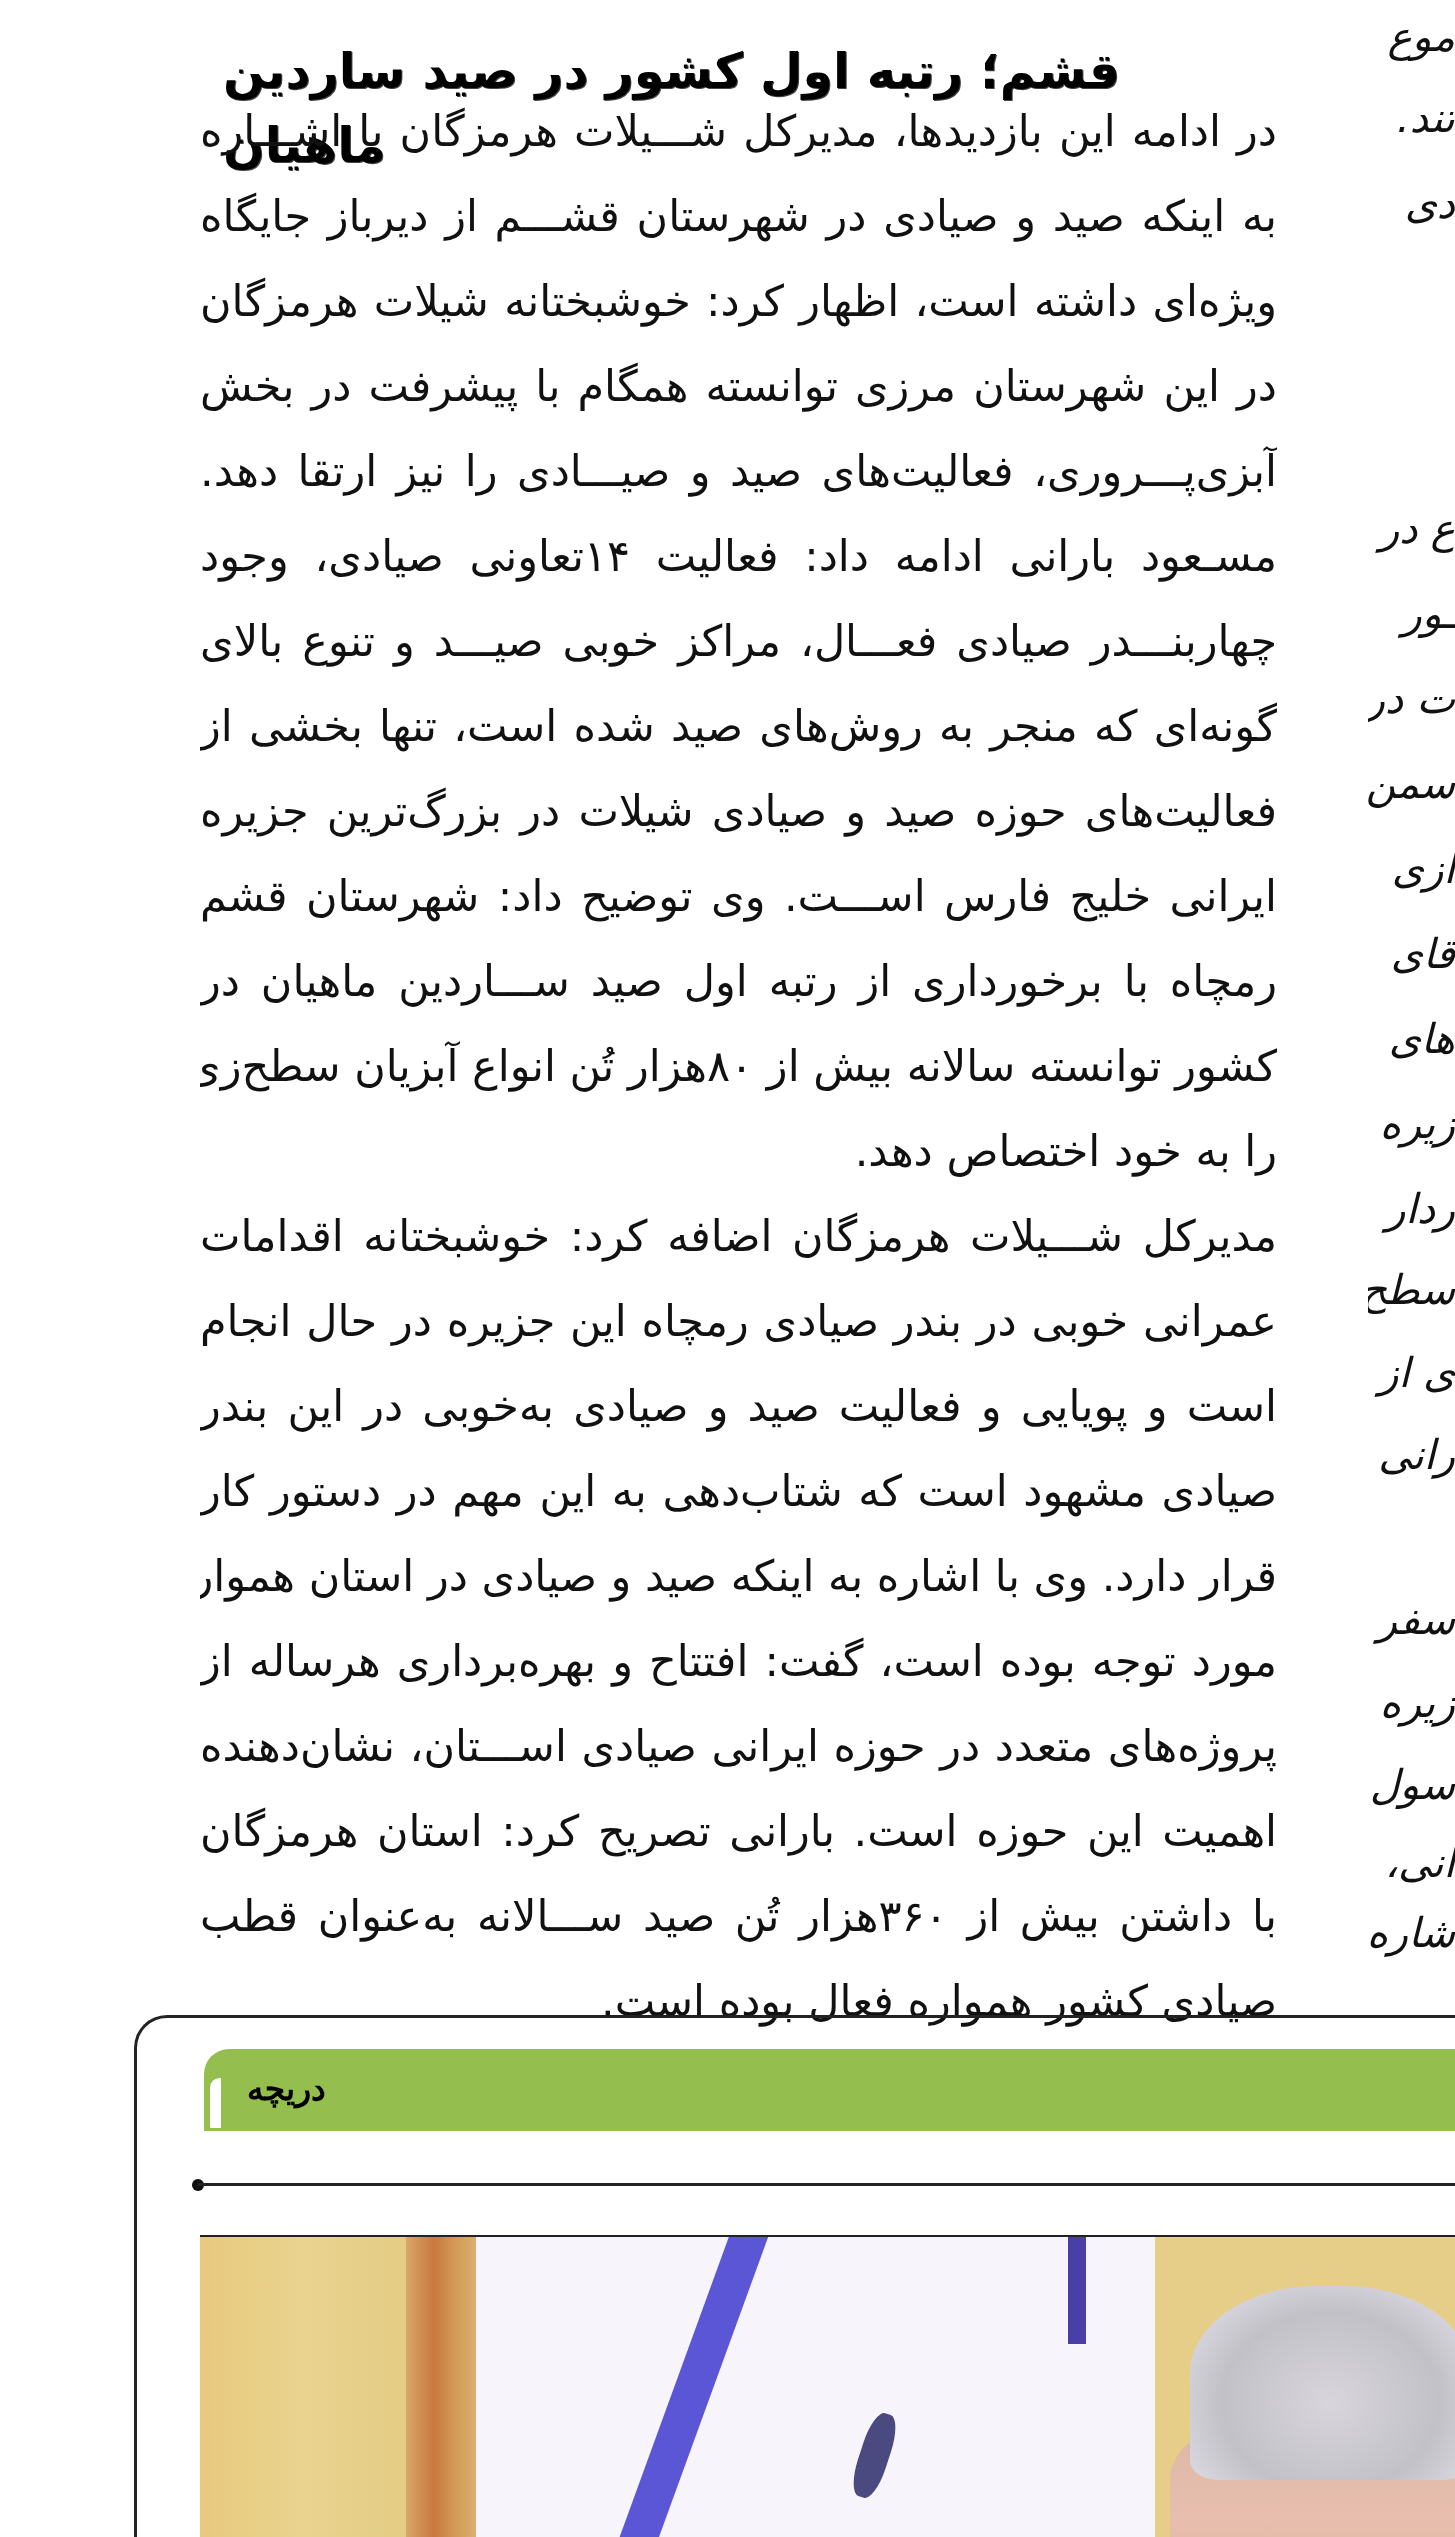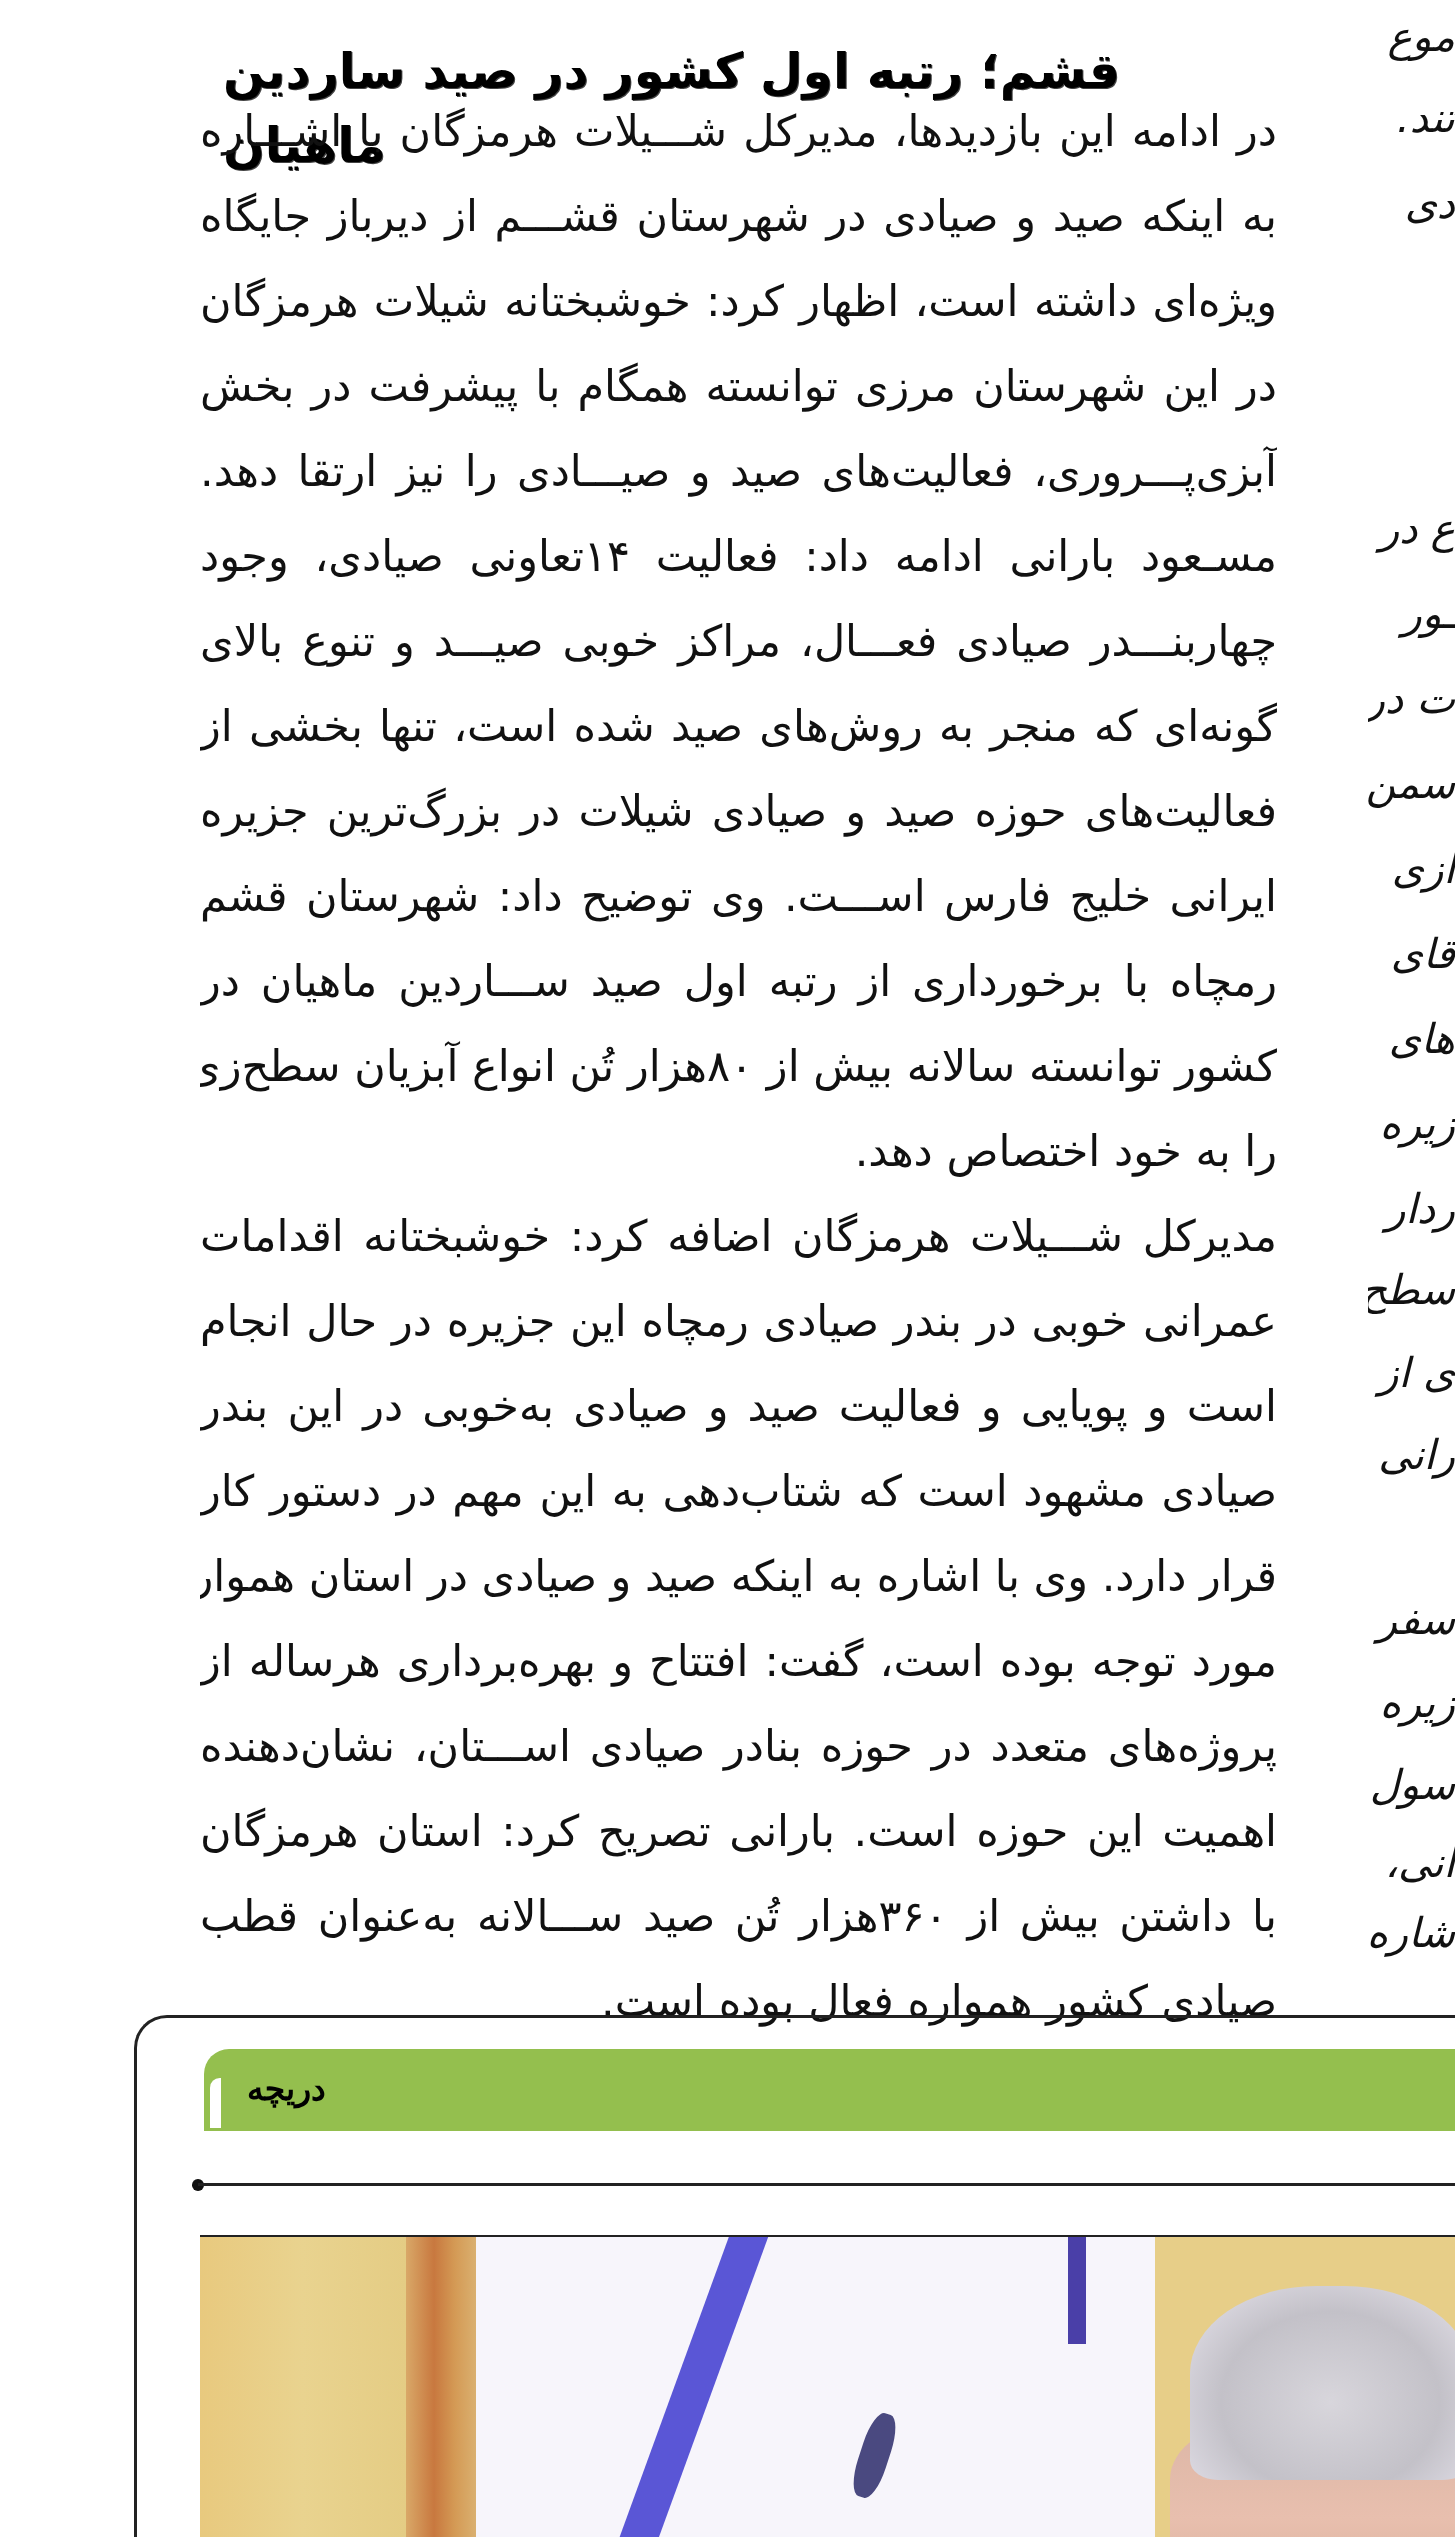--- a/index.html
+++ b/index.html
@@ -102,21 +102,21 @@
       <div class="line">ایرانی خلیج فارس اســـت. وی توضیح داد: شهرستان قشم</div>
       <div class="line">رمچاه با برخورداری از رتبه اول صید ســـاردین ماهیان در</div>
       <div class="line">کشور توانسته سالانه بیش از ۸۰هزار تُن انواع آبزیان سطح‌زی</div>
       <div class="line last">را به خود اختصاص دهد.</div>
       <div class="line">مدیرکل شـــیلات هرمزگان اضافه کرد: خوشبختانه اقدامات</div>
       <div class="line">عمرانی خوبی در بندر صیادی رمچاه این جزیره در حال انجام</div>
       <div class="line">است و پویایی و فعالیت صید و صیادی به‌خوبی در این بندر</div>
       <div class="line">صیادی مشهود است که شتاب‌دهی به این مهم در دستور کار</div>
       <div class="line">قرار دارد. وی با اشاره به اینکه صید و صیادی در استان همواره</div>
       <div class="line">مورد توجه بوده است، گفت: افتتاح و بهره‌برداری هرساله از</div>
-      <div class="line">پروژه‌های متعدد در حوزه بنادر صیادی اســـتان، نشان‌دهنده</div>
+      <div class="line">پروژه‌های متعدد در حوزه ایرانی صیادی اســـتان، نشان‌دهنده</div>
       <div class="line">اهمیت این حوزه است. بارانی تصریح کرد: استان هرمزگان</div>
       <div class="line">با داشتن بیش از ۳۶۰هزار تُن صید ســـالانه به‌عنوان قطب</div>
       <div class="line last">صیادی کشور همواره فعال بوده است.</div>
     </div>
 
   <div class="right-col" id="right-col">
       <div class="frag" style="top: 7.8px; left: -107px; text-align: right;">موع</div>
       <div class="frag" style="top: 89px; left: -107px; text-align: right;">تند.</div>
       <div class="frag" style="top: 175px; left: -107px; text-align: right;">دی</div>
       <div class="frag" style="top: 500px; left: -107px; text-align: right;">ع در</div>

